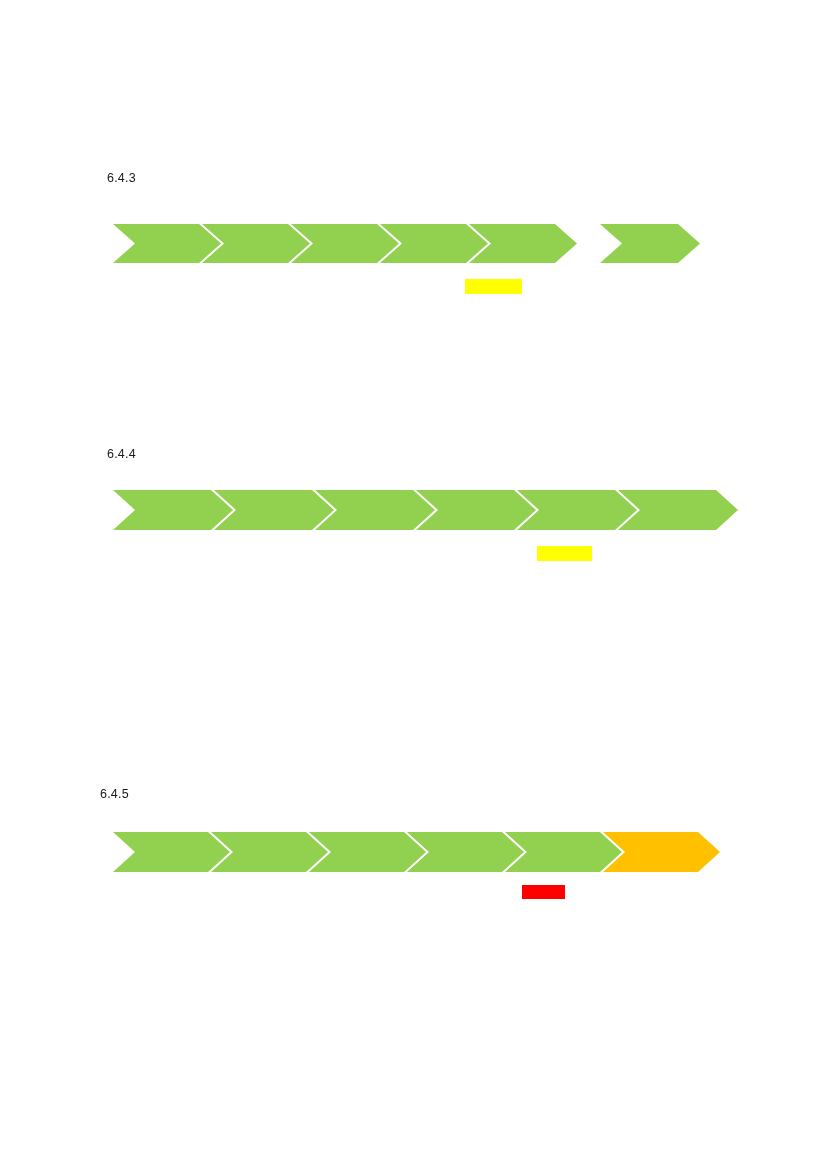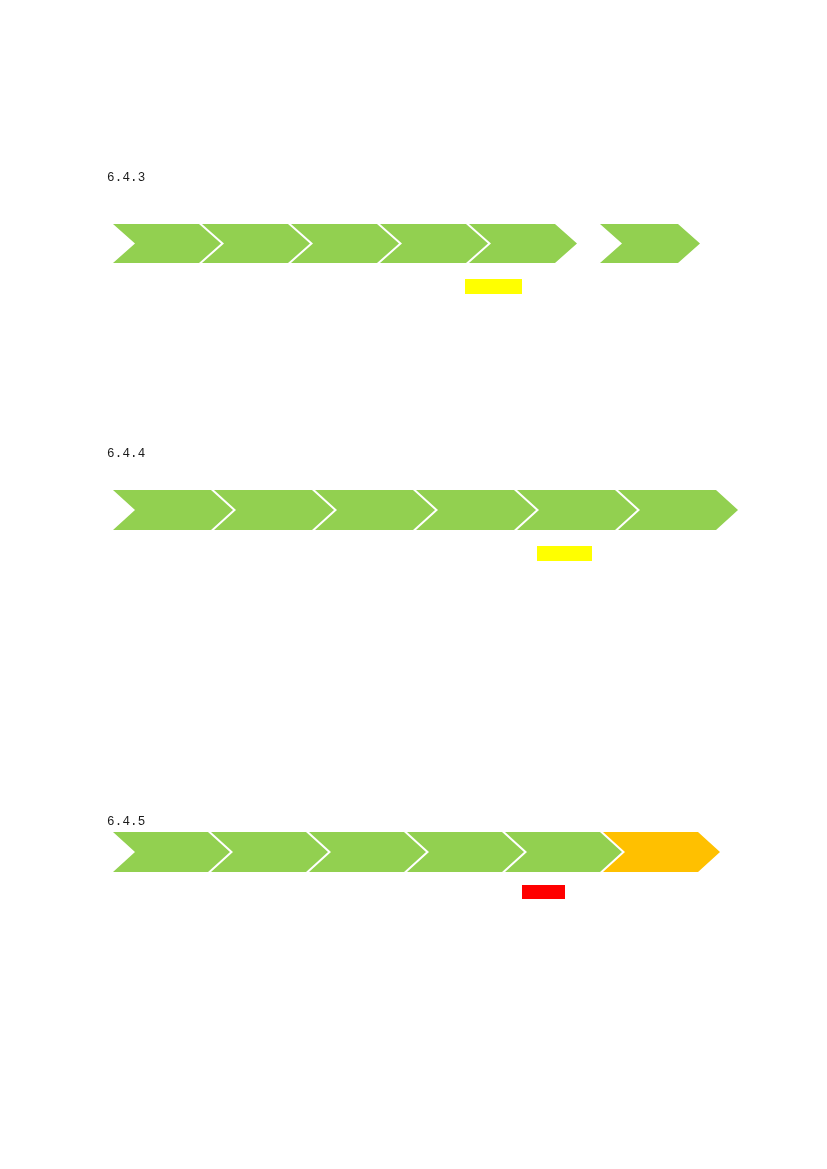--- a/index.html
+++ b/index.html
@@ -22,21 +22,21 @@
     height: 1169px;
     background: #ffffff;
   }
   .section {
     position: absolute;
     left: 0;
     width: 827px;
   }
   .section-label {
     position: absolute;
-    font-family: Liberation Mono, monospace;
+    font-family: Liberation Sans, sans-serif;
     font-size: 12.5px;
     color: #1a1a1a;
     letter-spacing: 0.2px;
     white-space: nowrap;
     line-height: 1;
   }
   .chevron-band {
     position: absolute;
   }
   .chevron-band svg {
@@ -78,21 +78,21 @@
             <polygon points="101.0,0.0 199.0,0.0 221.0,20.0 199.0,40.0 101.0,40.0 123.0,20.0" fill="#92D050"></polygon>
             <polygon points="202.0,0.0 300.0,0.0 322.0,20.0 300.0,40.0 202.0,40.0 224.0,20.0" fill="#92D050"></polygon>
             <polygon points="303.0,0.0 401.0,0.0 423.0,20.0 401.0,40.0 303.0,40.0 325.0,20.0" fill="#92D050"></polygon>
             <polygon points="404.0,0.0 502.0,0.0 524.0,20.0 502.0,40.0 404.0,40.0 426.0,20.0" fill="#92D050"></polygon>
             <polygon points="505.0,0.0 603.0,0.0 625.0,20.0 603.0,40.0 505.0,40.0 527.0,20.0" fill="#92D050"></polygon>
           </svg>
         </div>
         <div class="marker-bar" style="left: 537px; top: 546px; width: 55px; height: 15px; background: rgb(255, 255, 0);"></div>
       </div>
       <div class="section" style="top: 0px; height: 0px;">
-        <div class="section-label" style="left: 107px; top: 788px; margin-top: 28px;">6.4.5</div>
+        <div class="section-label" style="left: 100px; top: 788px;">6.4.5</div>
         <div class="chevron-band" style="left: 113px; top: 832px;">
           <svg width="614" height="42" viewBox="0 0 614 42">
             <polygon points="0.0,0.0 95.0,0.0 117.0,20.0 95.0,40.0 0.0,40.0 22.0,20.0" fill="#92D050"></polygon>
             <polygon points="98.0,0.0 193.0,0.0 215.0,20.0 193.0,40.0 98.0,40.0 120.0,20.0" fill="#92D050"></polygon>
             <polygon points="196.0,0.0 291.0,0.0 313.0,20.0 291.0,40.0 196.0,40.0 218.0,20.0" fill="#92D050"></polygon>
             <polygon points="294.0,0.0 389.0,0.0 411.0,20.0 389.0,40.0 294.0,40.0 316.0,20.0" fill="#92D050"></polygon>
             <polygon points="392.0,0.0 487.0,0.0 509.0,20.0 487.0,40.0 392.0,40.0 414.0,20.0" fill="#92D050"></polygon>
             <polygon points="490.0,0.0 585.0,0.0 607.0,20.0 585.0,40.0 490.0,40.0 512.0,20.0" fill="#FFC000"></polygon>
           </svg>
         </div>

